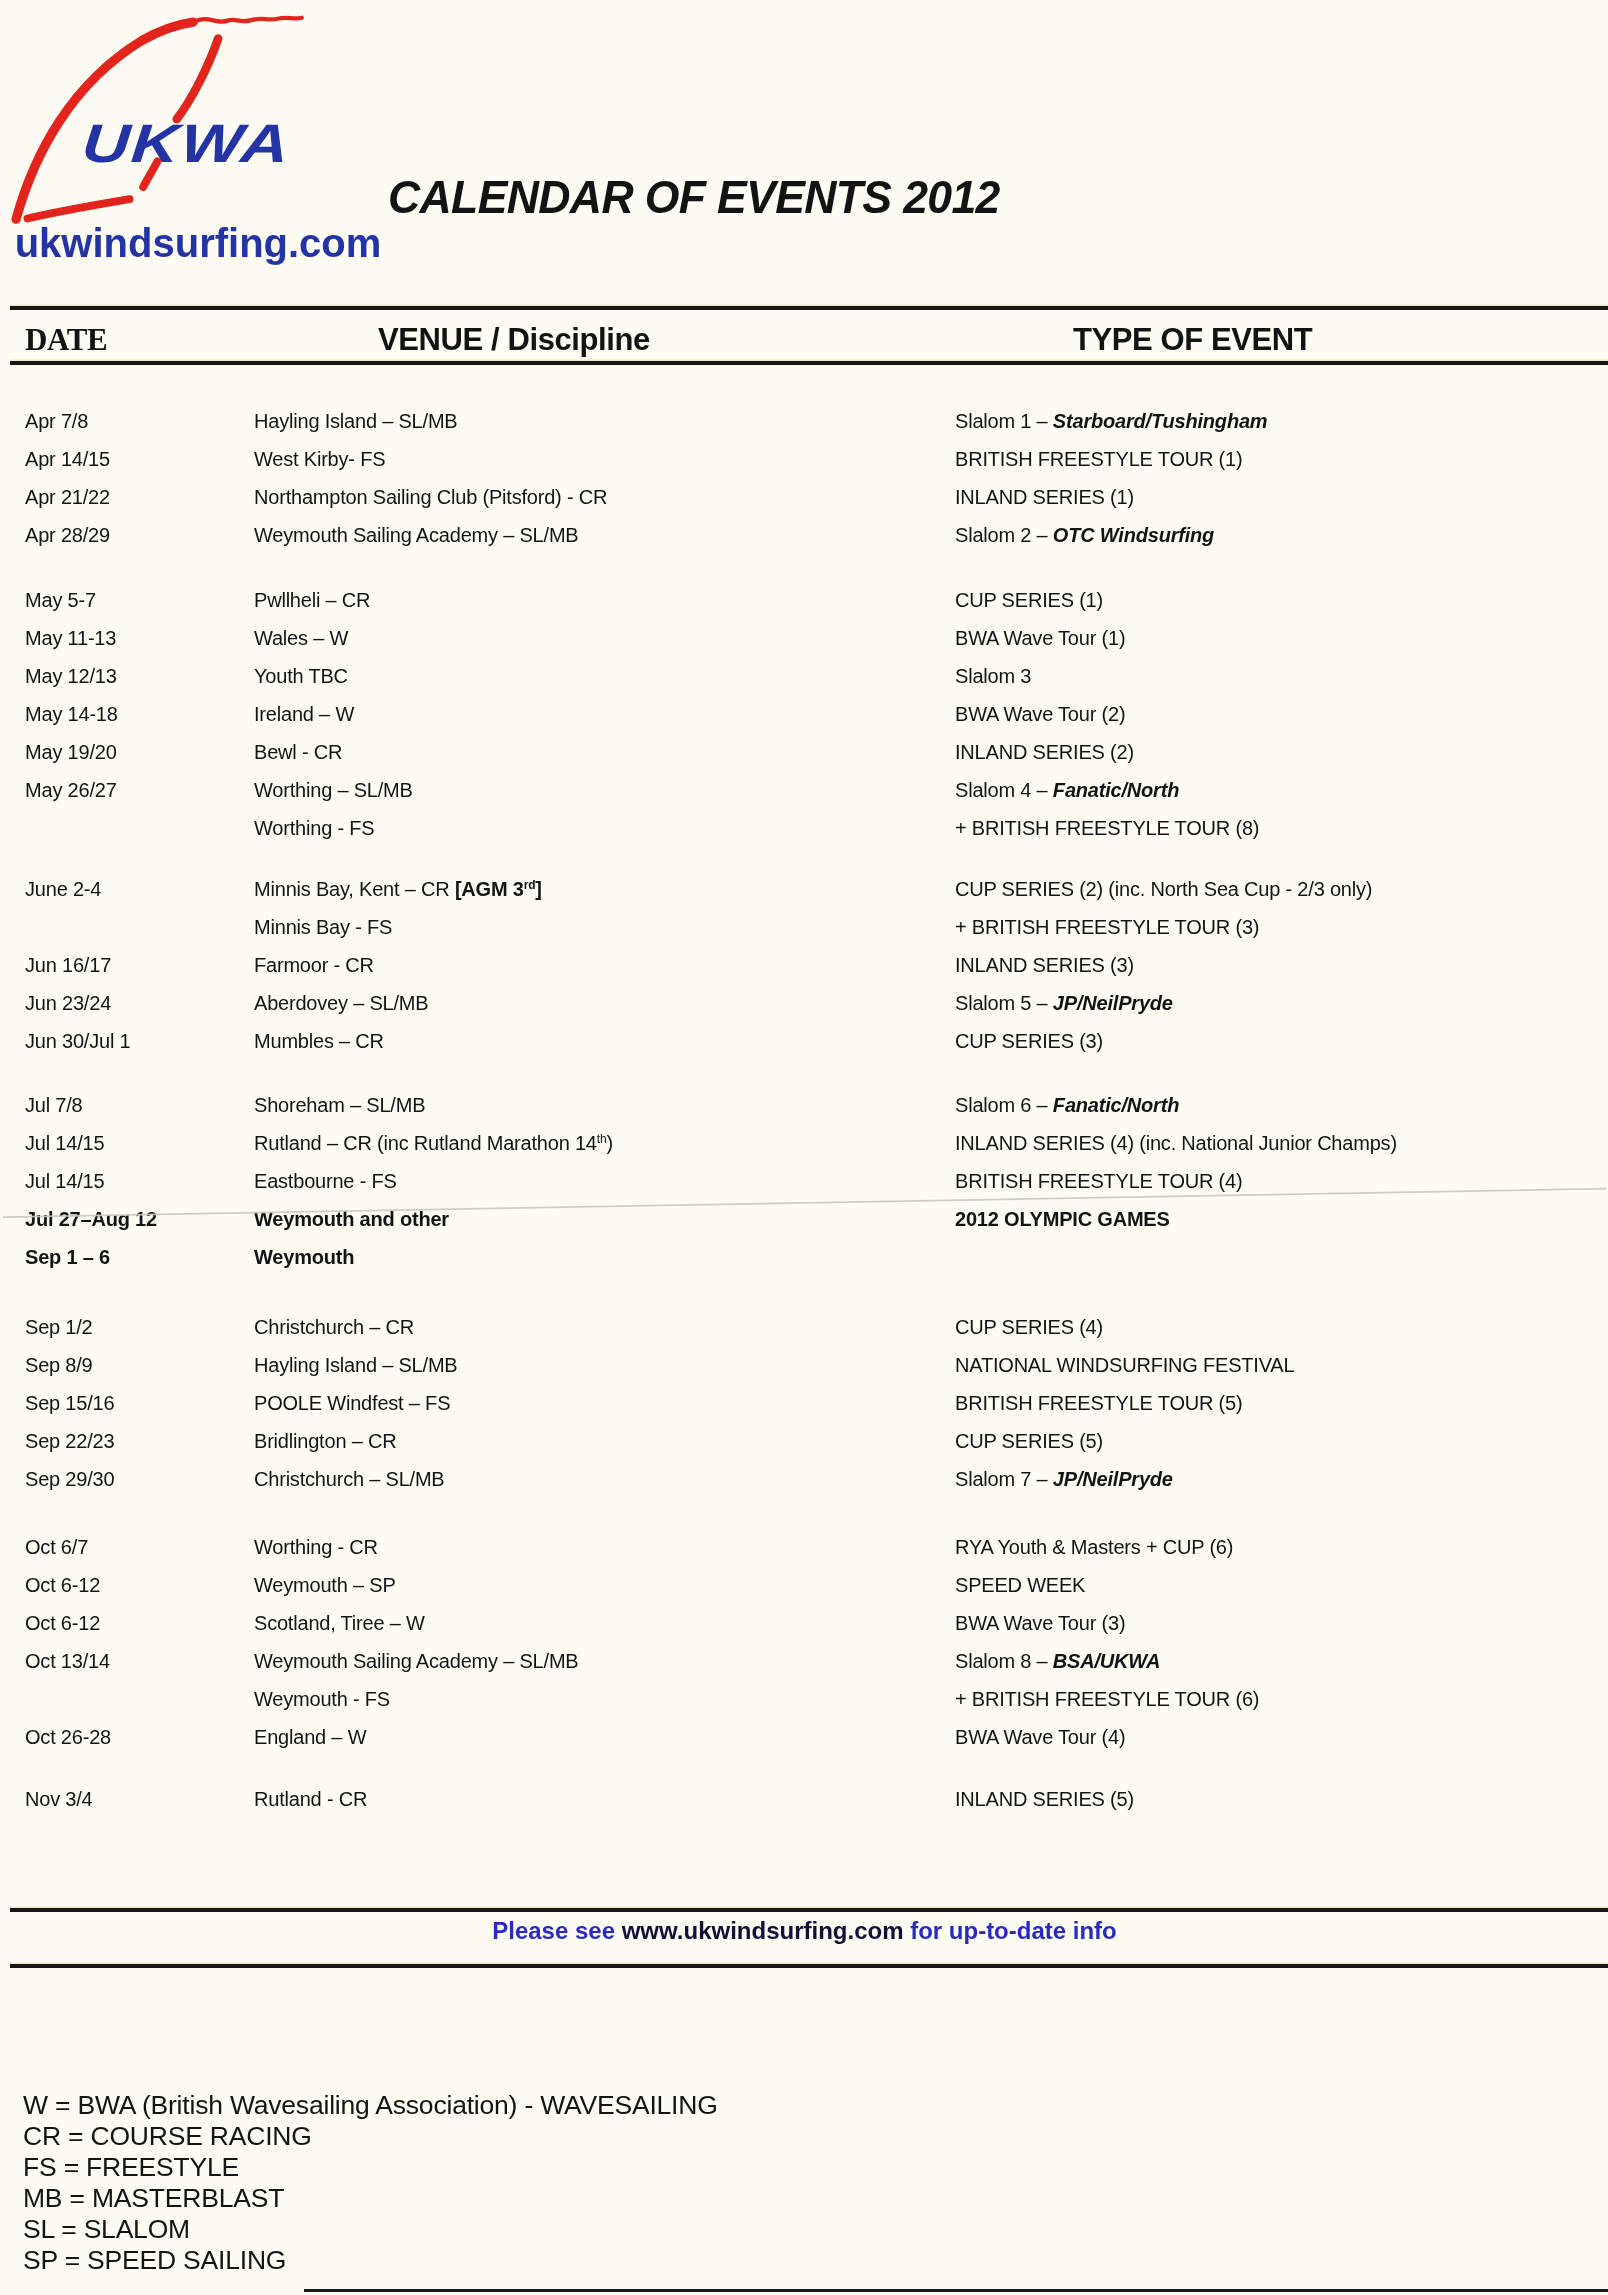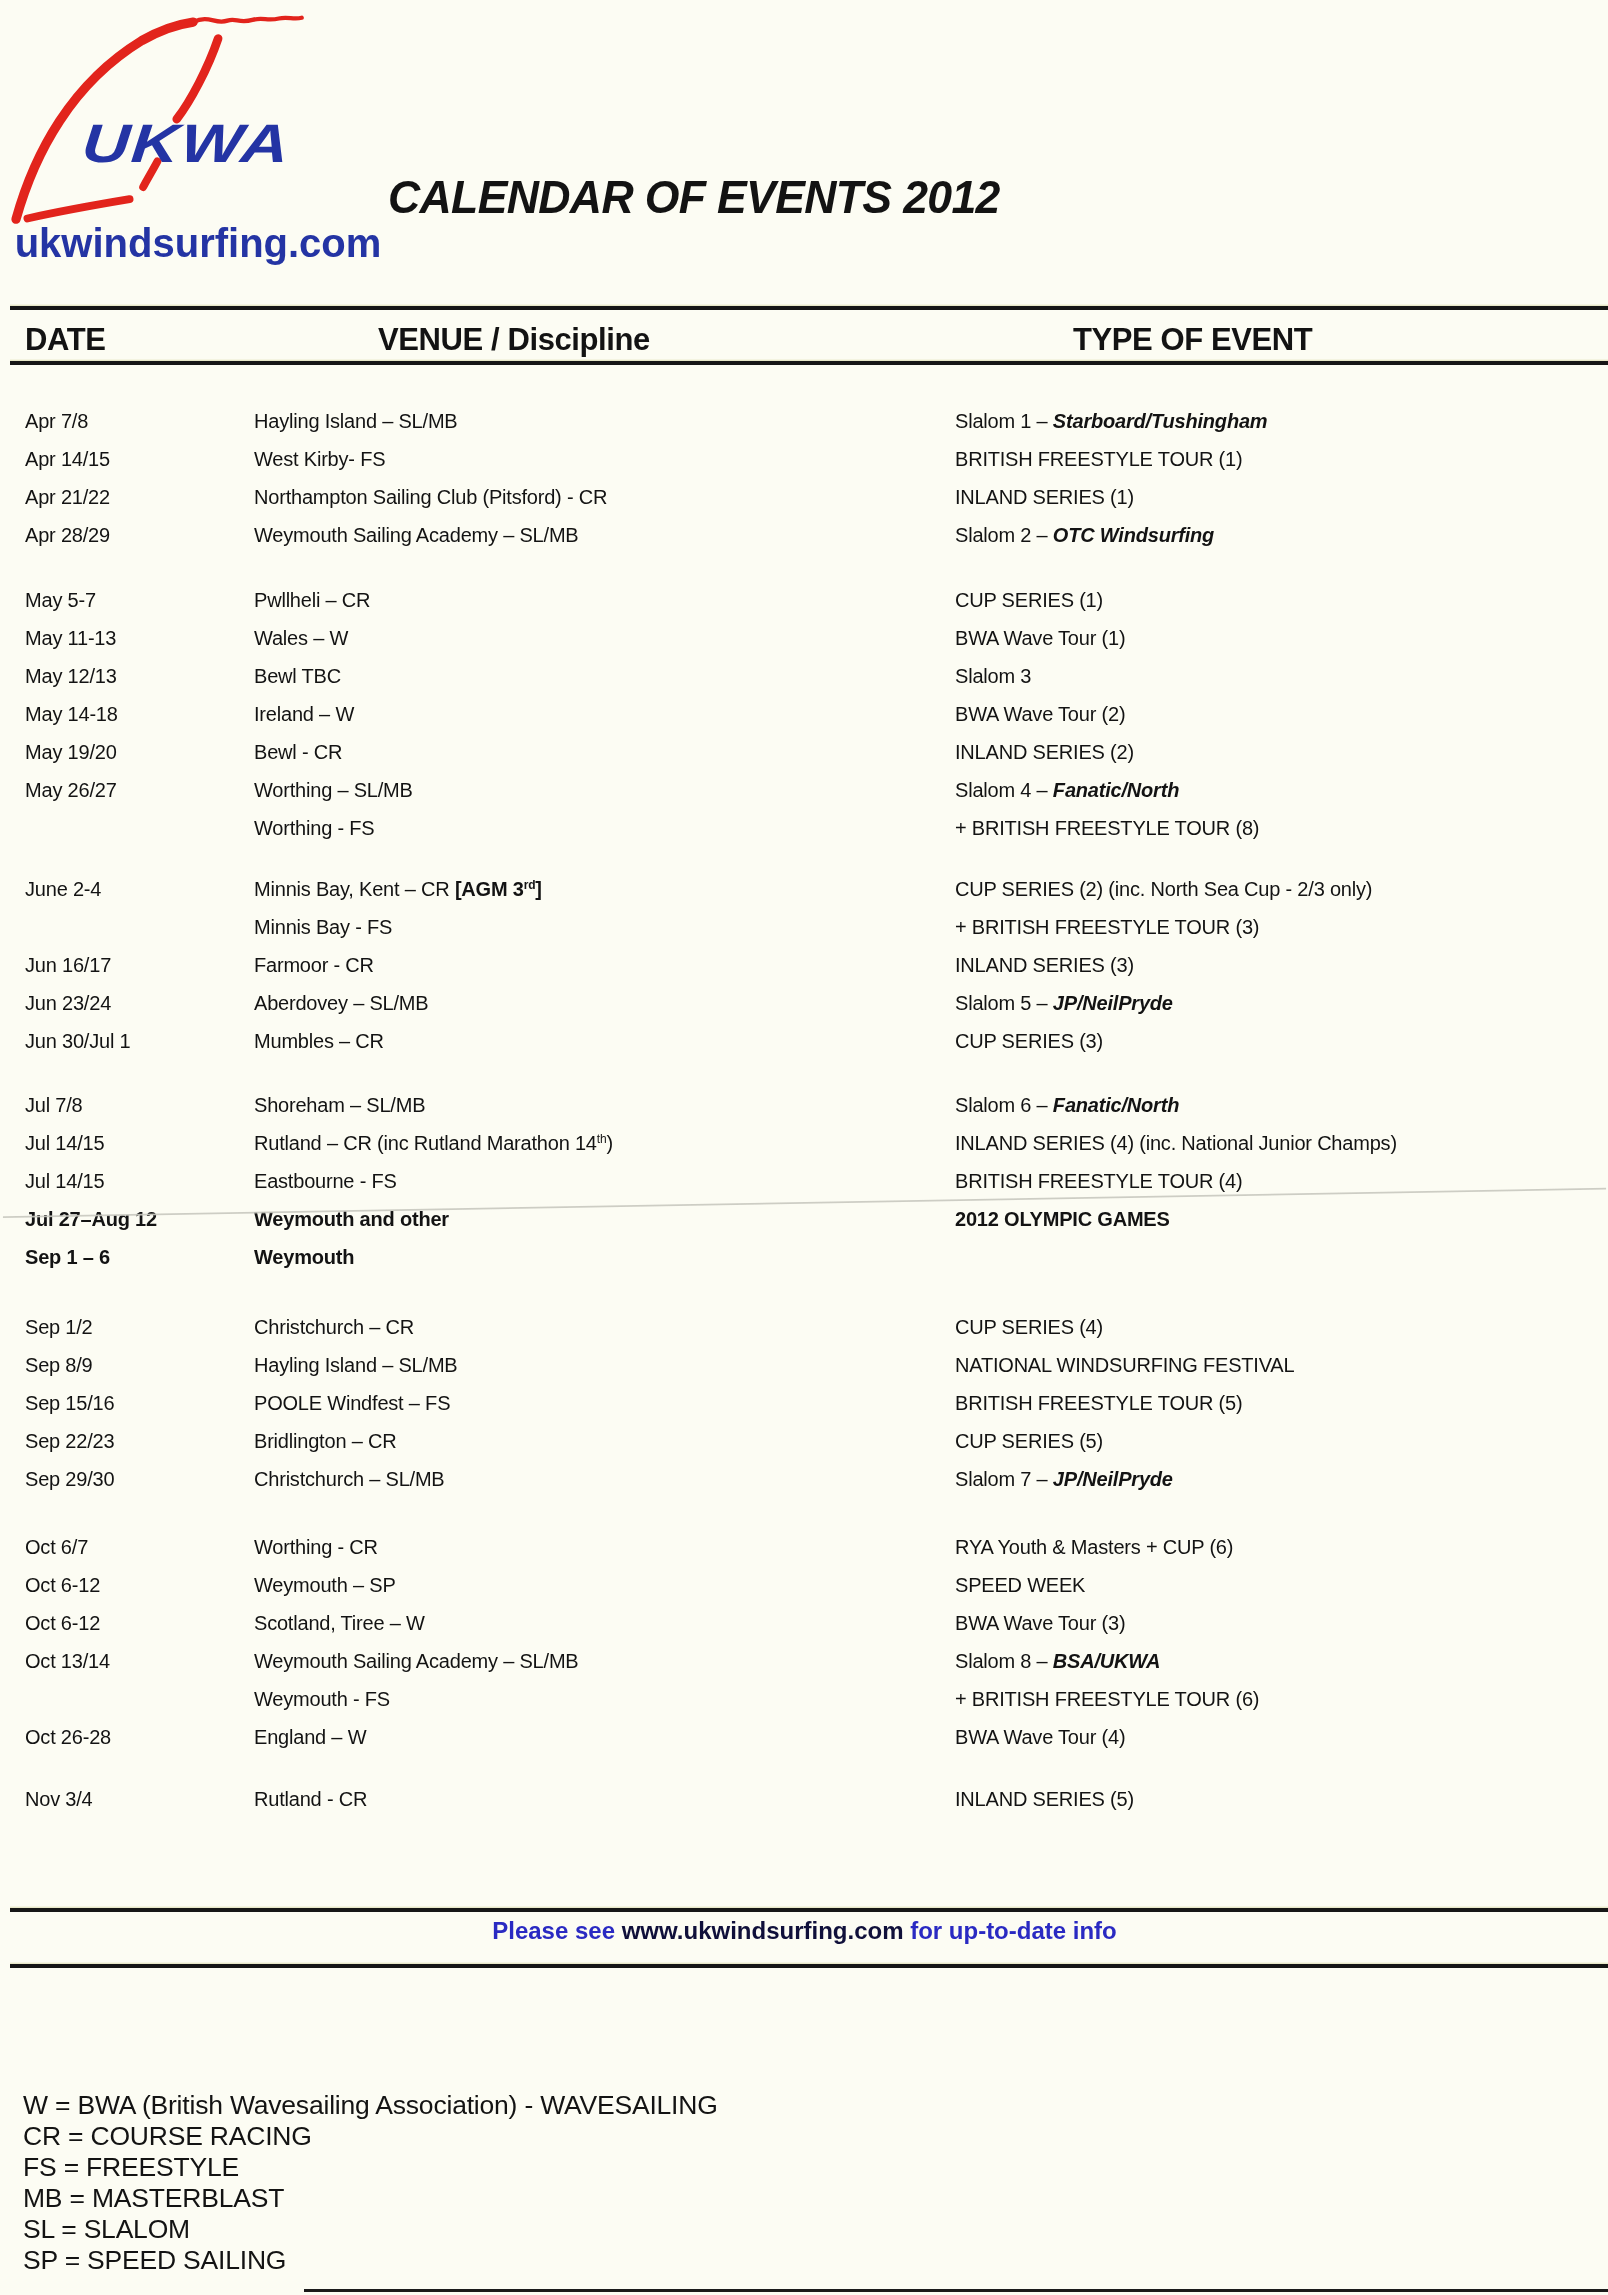--- a/index.html
+++ b/index.html
@@ -39,21 +39,21 @@
   }
   
   .rule{position:absolute;left:10px;width:1599px;height:3.6px;background:var(--rule);
         box-shadow:0 -1.4px 0 rgba(196,196,120,.35);}
   .rule.r1{top:306px;}
   .rule.r2{top:361px;}
   .rule.r3{top:1908px;}
   .rule.r4{top:1964px;}
   
   .hdr{position:absolute;top:322px;font-size:31px;font-weight:bold;white-space:nowrap;letter-spacing:-0.4px;}
-  #h-date{left:25px;}
+  #h-date{left:25px;font-family:Liberation Serif, serif;}
   #h-venue{left:378px;}
   #h-event{left:1073px;}
   
   #tbl{position:absolute;left:25px;top:402px;width:1584px;}
   .row{
     display:grid;grid-template-columns:229px 701px 654px;
     height:38px;line-height:38px;font-size:20px;
     white-space:nowrap;letter-spacing:-0.2px;
   }
   .bold-row{font-weight:bold;}
@@ -130,21 +130,21 @@
         <div class="cv"><span>Pwllheli – CR</span></div>
         <div class="ce"><span>CUP SERIES (1)</span></div>
       </div>
       <div class="row">
         <div class="cd"><span>May 11-13</span></div>
         <div class="cv"><span>Wales – W</span></div>
         <div class="ce"><span>BWA Wave Tour (1)</span></div>
       </div>
       <div class="row">
         <div class="cd"><span>May 12/13</span></div>
-        <div class="cv"><span>Bewl TBC</span></div>
+        <div class="cv"><span>Youth TBC</span></div>
         <div class="ce"><span>Slalom 3</span></div>
       </div>
       <div class="row">
         <div class="cd"><span>May 14-18</span></div>
         <div class="cv"><span>Ireland – W</span></div>
         <div class="ce"><span>BWA Wave Tour (2)</span></div>
       </div>
       <div class="row">
         <div class="cd"><span>May 19/20</span></div>
         <div class="cv"><span>Bewl - CR</span></div>

